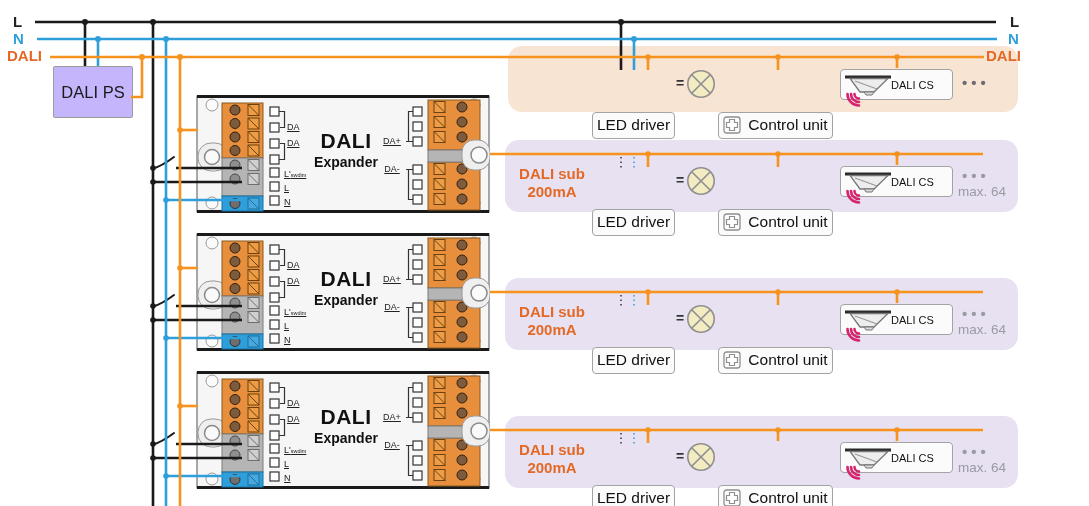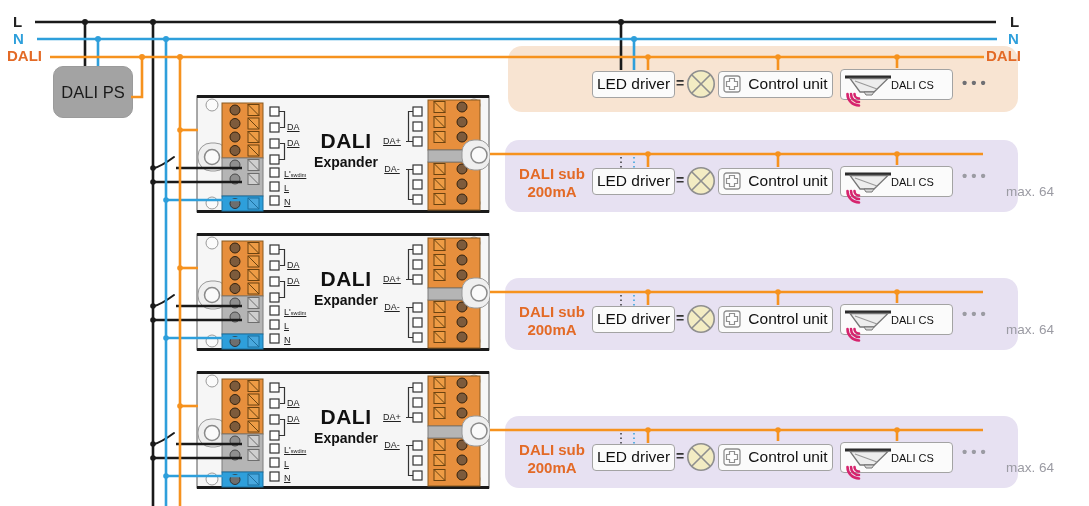--- a/index.html
+++ b/index.html
@@ -3,37 +3,37 @@
 <meta charset="utf-8">
 <style>
   html,body{margin:0;padding:0;background:#fff;}
   #canvas{position:relative;width:1089px;height:506px;background:#fff;overflow:hidden;
           font-family:"Liberation Sans",sans-serif;}
   .region{position:absolute;border-radius:14px;}
   .peach{background:#F8E4D2;}
   .purple{background:#E7E1F2;}
   .wiresvg{position:absolute;left:0;top:0;z-index:6;pointer-events:none;}
   .buslab{position:absolute;font-size:15px;font-weight:700;color:#222;z-index:7;line-height:16px;}
-  .psbox{position:absolute;left:53px;top:66px;width:78px;height:50px;background:#a3a3a3;
-         border:1.4px solid #9b9b9b;border-radius:10px;display:flex;align-items:center;
+  .psbox{position:absolute;left:53px;top:66px;width:78px;height:50px;background:#c4b5fd;
+         border:1.4px solid #9b9b9b;border-radius:2px;display:flex;align-items:center;
          justify-content:center;font-size:16.5px;color:#1a1a1a;z-index:4;}
   .box{position:absolute;box-sizing:border-box;height:27px;background:#fbfbfb;
        border:1.4px solid #a3a3a3;border-radius:4px;display:flex;align-items:center;
-       justify-content:center;font-size:15.5px;color:#111;z-index:4;white-space:nowrap;}
+       justify-content:center;font-size:15.5px;color:#111;z-index:4;white-space:nowrap;margin-top:41px;}
   .equals{position:absolute;width:14px;font-size:14px;font-weight:700;color:#333;z-index:4;text-align:center;}
   .lamp{position:absolute;width:30px;height:30px;z-index:4;}
   .csbox{position:absolute;box-sizing:border-box;width:113px;height:31px;background:#fbfbfb;
          border:1.4px solid #a3a3a3;border-radius:4px;z-index:4;}
   .csbox .cstext{position:absolute;left:50px;top:0;height:100%;display:flex;align-items:center;
                  font-size:11px;color:#111;white-space:nowrap;}
   .csicon{position:absolute;left:2px;top:2px;overflow:visible;z-index:5;}
   .dots{position:absolute;width:40px;text-align:center;font-size:15px;font-weight:700;
         letter-spacing:4px;z-index:4;}
   .dots.dk{color:#6f6f73;} .dots.lt{color:#9b9ba3;}
-  .maxlab{position:absolute;width:60px;font-size:13.5px;color:#9b9ba3;z-index:4;margin-left:48px;}
+  .maxlab{position:absolute;width:60px;font-size:13.5px;color:#9b9ba3;z-index:4;}
   .sublab{position:absolute;width:88px;text-align:center;font-weight:700;font-size:15px;
           color:#E36A26;line-height:17.5px;z-index:4;}
   .expander{position:absolute;left:196px;width:294px;height:122px;z-index:3;}
   .expander .lab{position:absolute;font-size:9px;color:#222;line-height:9px;white-space:nowrap;text-decoration:underline;}
   .expander .tiny{font-size:5.5px;}
   .expander .title{position:absolute;left:105px;top:36px;width:90px;text-align:center;
                    font-size:21px;font-weight:800;letter-spacing:.5px;color:#111;}
   .expander .subtitle{position:absolute;left:105px;top:61px;width:90px;text-align:center;
                       font-size:14px;font-weight:700;color:#111;}
   .ralign{text-align:center;width:24px;}

